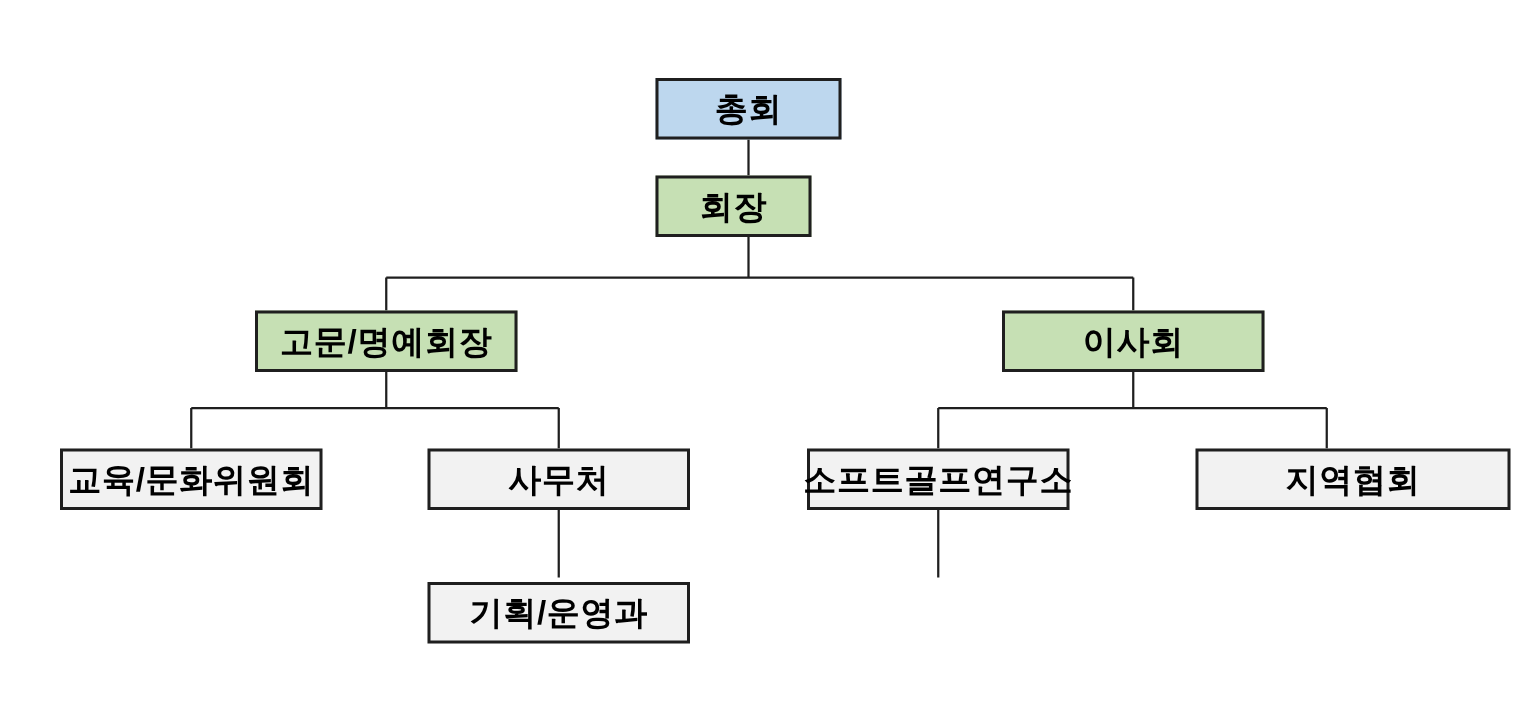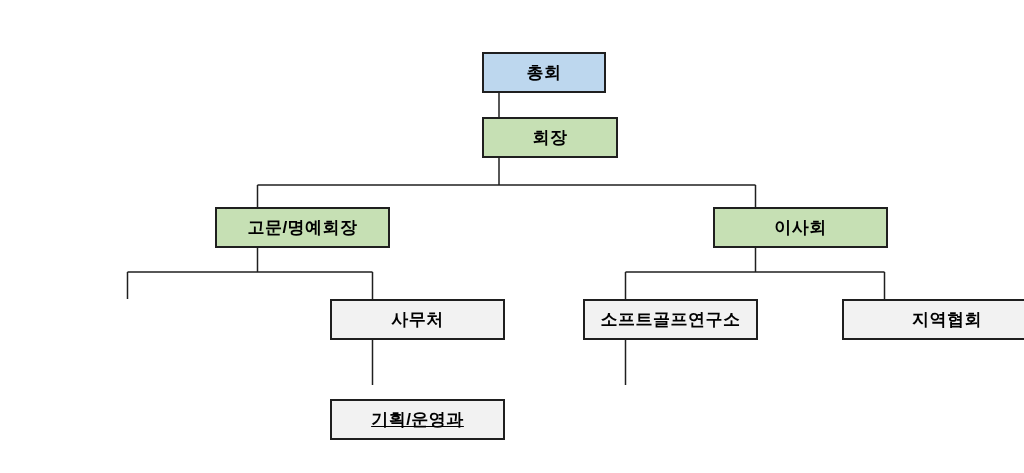--- a/index.html
+++ b/index.html
@@ -27,25 +27,24 @@
   }
   .node {
     position: absolute;
     height: 41px;
     border: 2px solid var(--border, #1f1f1f);
     background: var(--dept-fill, #f2f2f2);
     display: flex;
     align-items: center;
     justify-content: center;
     font-weight: bold;
-    font-size: 17px;
+    font-size: 22px;
     color: var(--text, #000000);
     white-space: nowrap;
     letter-spacing: 0.5px;
-    margin-left: 45px;
   }
   .node.assembly { background: var(--assembly-fill, #bdd7ee); }
   .node.leadership { background: var(--leadership-fill, #c6e0b4); }
 </style>
 </head>
 <body>
 
 <div class="canvas">
 
   <svg class="connectors" viewBox="0 0 1024 473" aria-hidden="true">
@@ -67,29 +66,30 @@
     <line x1="625.5" y1="272" x2="625.5" y2="299"></line>
     <line x1="884.5" y1="272" x2="884.5" y2="299"></line>
 
     <line x1="372.5" y1="340" x2="372.5" y2="385"></line>
 
     <line x1="625.5" y1="340" x2="625.5" y2="385"></line>
   </svg>
 
   <div class="node assembly" style="left:437px; top:52px; width:124px;">총회</div>
 
-  <div class="node leadership" style="left:437px; top:117px; width:136px;">회장</div>
+  <div class="node leadership" style="left:437px; top:117px; width:104px;">회장</div>
 
   <div class="node leadership" style="left:668px; top:207px; width:175px;">이사회</div>
 
   <div class="node leadership" style="left:170px; top:207px; width:175px;">고문/명예회장</div>
 
+  <div class="node" style="left:40px; top:299px; width:175px;">교육/문화위원회</div>
 
   <div class="node" style="left:285px; top:299px; width:175px;">사무처</div>
 
   <div class="node" style="left:538px; top:299px; width:175px;">소프트골프연구소</div>
 
   <div class="node" style="left:797px; top:299px; width:210px;">지역협회</div>
 
-  <div class="node" style="left:285px; top:399px; width:175px;text-decoration:underline;">기획/운영과</div>
+  <div class="node" style="left:285px; top:388px; width:175px;">기획/운영과</div>
 
 
 </div>
 
 </body></html>

